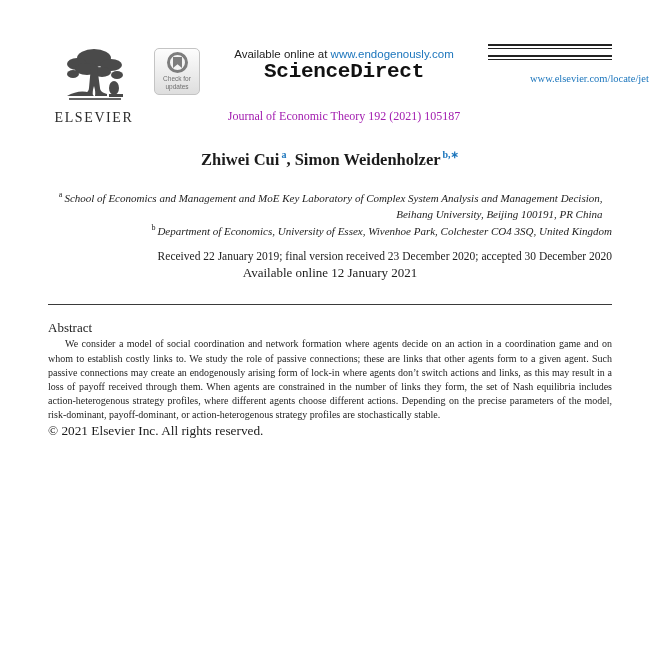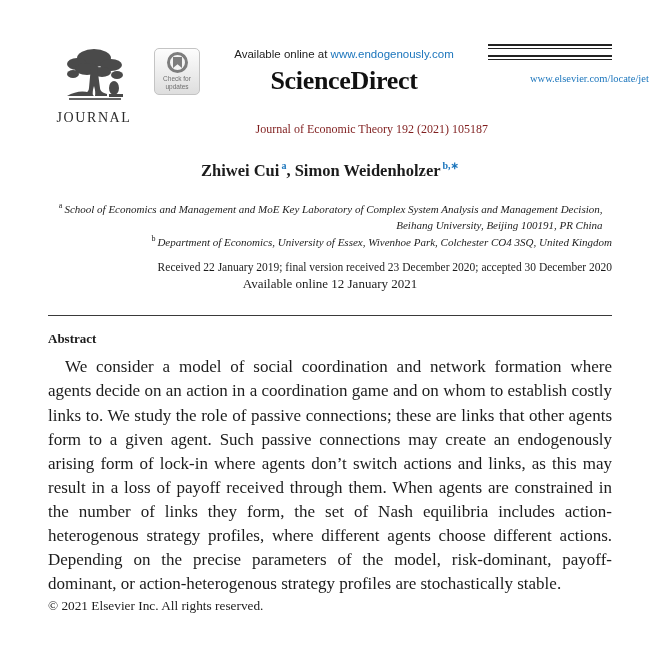--- a/index.html
+++ b/index.html
@@ -28,52 +28,52 @@
     border:3px solid #7d7d7d; background:#f4f4f4;
     display:flex; align-items:center; justify-content:center;
   }
   .badge-text {
     font-family:"Liberation Sans", sans-serif; font-size:6.5px; line-height:1.25;
     color:#6f6f6f; text-align:center; margin-top:2px;
   }
 
   .center-col { flex:1; text-align:center; padding-top:4px; }
   .avail-line { font-family:"Liberation Sans", sans-serif; font-size:11.5px; color:#222; }
-  .sd-logo { font-family:Liberation Serif, serif; font-weight:bold; font-size:26px;
-             letter-spacing:-0.3px; color:#111; margin-top:6px; }
+  .sd-logo { font-family:Liberation Mono, monospace; font-weight:bold; font-size:21px;
+             letter-spacing:-0.3px; color:#111; }
   .citation { font-size:12px; margin-top:26px; }
 
   .right-col { width:124px; }
   .masthead { text-align:center; padding:5px 2px 6px 2px; }
   .rule-double { height:5px; border-top:2px solid #222; border-bottom:1px solid #222; }
   .mast-line1 { font-size:9px; letter-spacing:1.2px; margin-top:6px; color:#1a1a1a; }
   .mast-line2 { font-size:19px; font-weight:bold; line-height:1.05; margin-top:2px; color:#111; }
   .mast-line3 { font-size:19px; font-weight:bold; line-height:1.05; color:#111; }
   .mast-box .rule-double.bottom { margin-top:6px; }
   .jet-url { font-size:10.5px; margin-top:13px; text-align:center; white-space:nowrap;margin-left:42px; }
 
-  .blue { color:#7f1d1d;text-align:right; }
+  .blue { color:#a21caf; }
   a.link { color:#1b75bc; text-decoration:none; cursor:pointer; }
 
   
   .title { text-align:center; margin-top:53px; font-size:23px; color:#141414; }
   .title sup { font-size:13px; color:#6ea8dc; margin-left:5px; cursor:pointer; }
   .authors { text-align:center; margin-top:23px; font-size:16.5px;font-weight:bold; }
   .authors sup { font-size:10px; color:#1b75bc; margin-left:2px; cursor:pointer; }
   .affils { margin-top:19px; text-align:right; font-size:11px; line-height:1.5; }
   .affil-text { font-style:italic; }
   .affils sup { font-size:8px; margin-right:2px; }
   .affil-a { max-width:545px; margin:0 auto; }
   .received { text-align:right; font-size:11.5px; margin-top:11px; }
   .avail-online { text-align:center; font-size:13px; margin-top:3px; }
 
   
   .divider-top { border:none; border-top:1.3px solid #3a3a3a; margin-top:23px; }
-  .abstract-head { font-weight:bold; font-size:13px; margin-top:15px; }
-  .abstract-body { margin-top:8px; font-size:17px; line-height:1.42; text-align:justify; text-indent:17px; }
+  .abstract-head { font-weight:normal; font-size:13px; margin-top:15px; }
+  .abstract-body { margin-top:1px; font-size:10px; line-height:1.42; text-align:justify; text-indent:17px; }
   .copyright { font-size:13.3px; line-height:1.42; }
 </style>
 </head>
 <body>
 
 <div class="page">
 
   <div class="header">
 
     <div class="logo-col">
@@ -86,21 +86,21 @@
           <ellipse cx="45" cy="28" rx="9" ry="5"></ellipse>
           <ellipse cx="16" cy="30" rx="6" ry="4"></ellipse>
           <ellipse cx="60" cy="31" rx="6" ry="4"></ellipse>
           <path d="M34 22 L40 22 L43 44 C43 47 46 49 50 50 L50 52 L38 52 C38 52 39 48 37 42 C35 48 36 52 36 52 L26 52 L26 50 C30 49 32 47 32 44 Z"></path>
           <path d="M10 52 C20 46 32 46 37 52 Z"></path>
           <path d="M12 54 L64 54 L64 56 L12 56 Z" opacity="0.85"></path>
           <ellipse cx="57" cy="44" rx="5" ry="7"></ellipse>
           <path d="M52 50 L66 50 L66 53 L52 53 Z"></path>
         </g>
       </svg>
-      <div class="elsevier-text">JOURNAL</div>
+      <div class="elsevier-text">ELSEVIER</div>
     </div>
 
     <div class="badge">
       <div class="badge-circle">
         <svg width="9" height="11" viewBox="0 0 9 11">
             <path d="M0 0 H9 V11 L4.5 7.2 L0 11 Z" fill="#7d7d7d"></path>
           </svg>
       </div>
       <div class="badge-text">Check for updates</div>
     </div>

